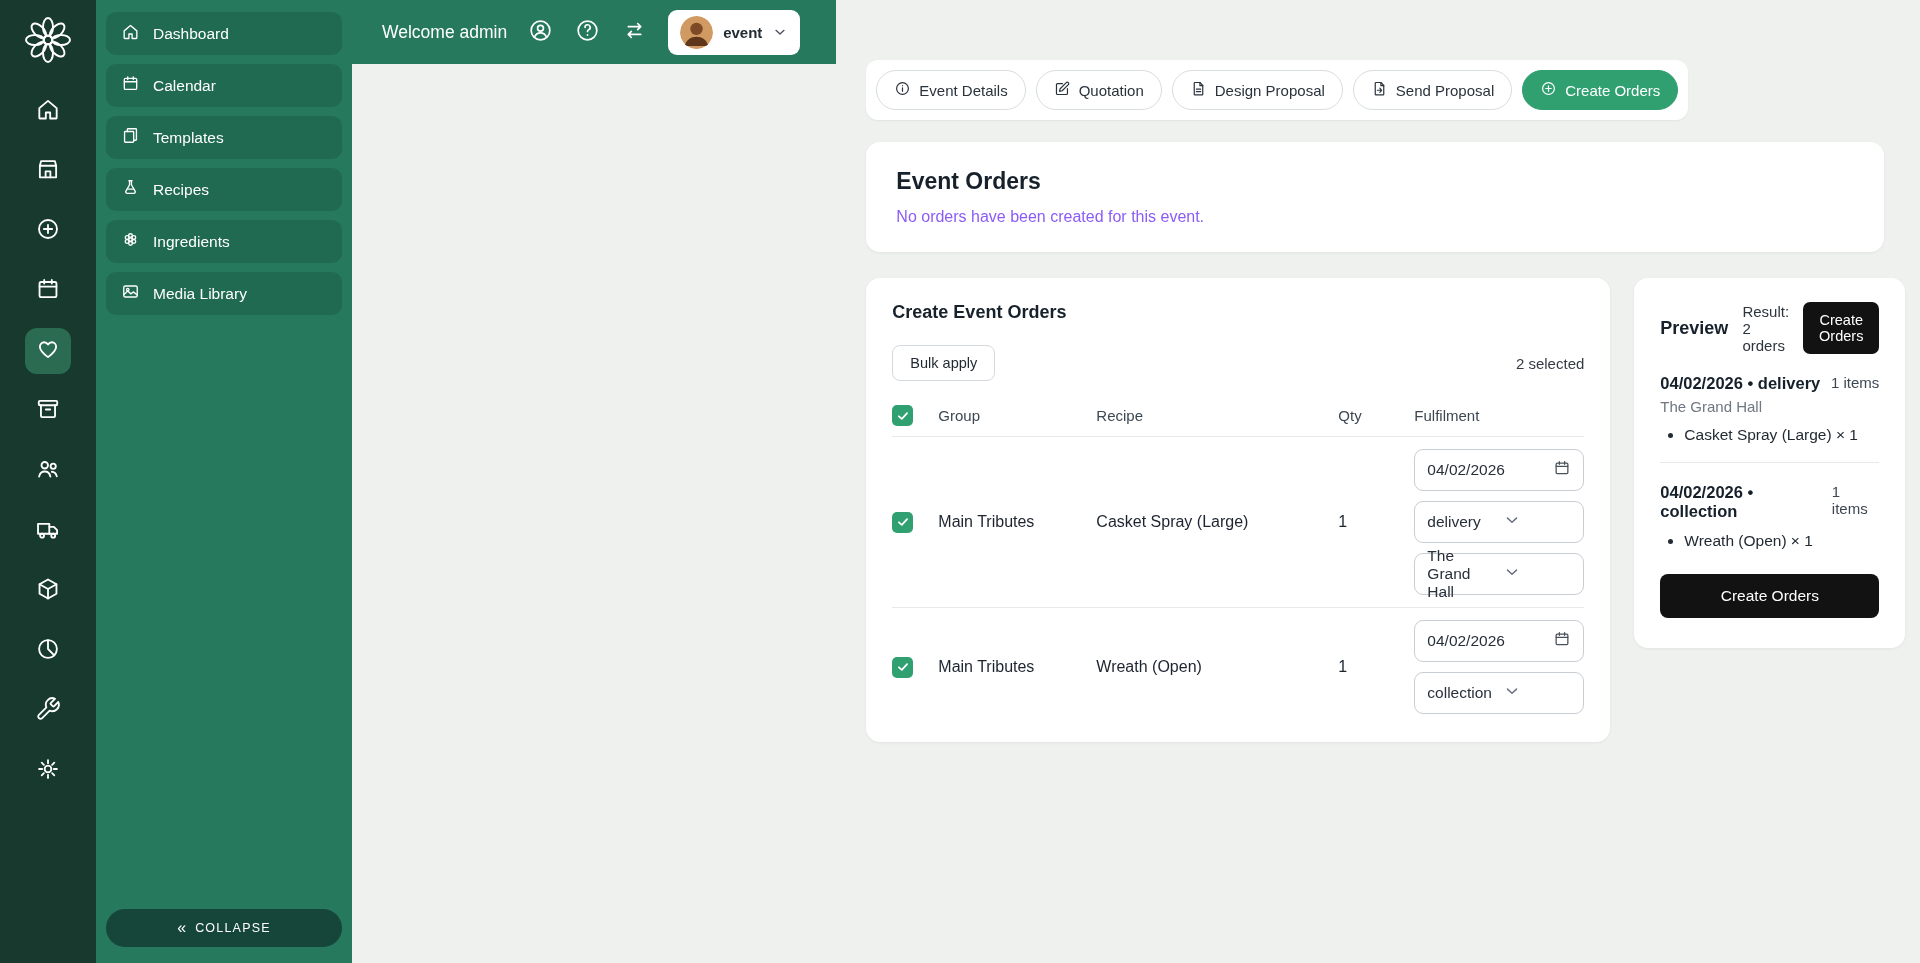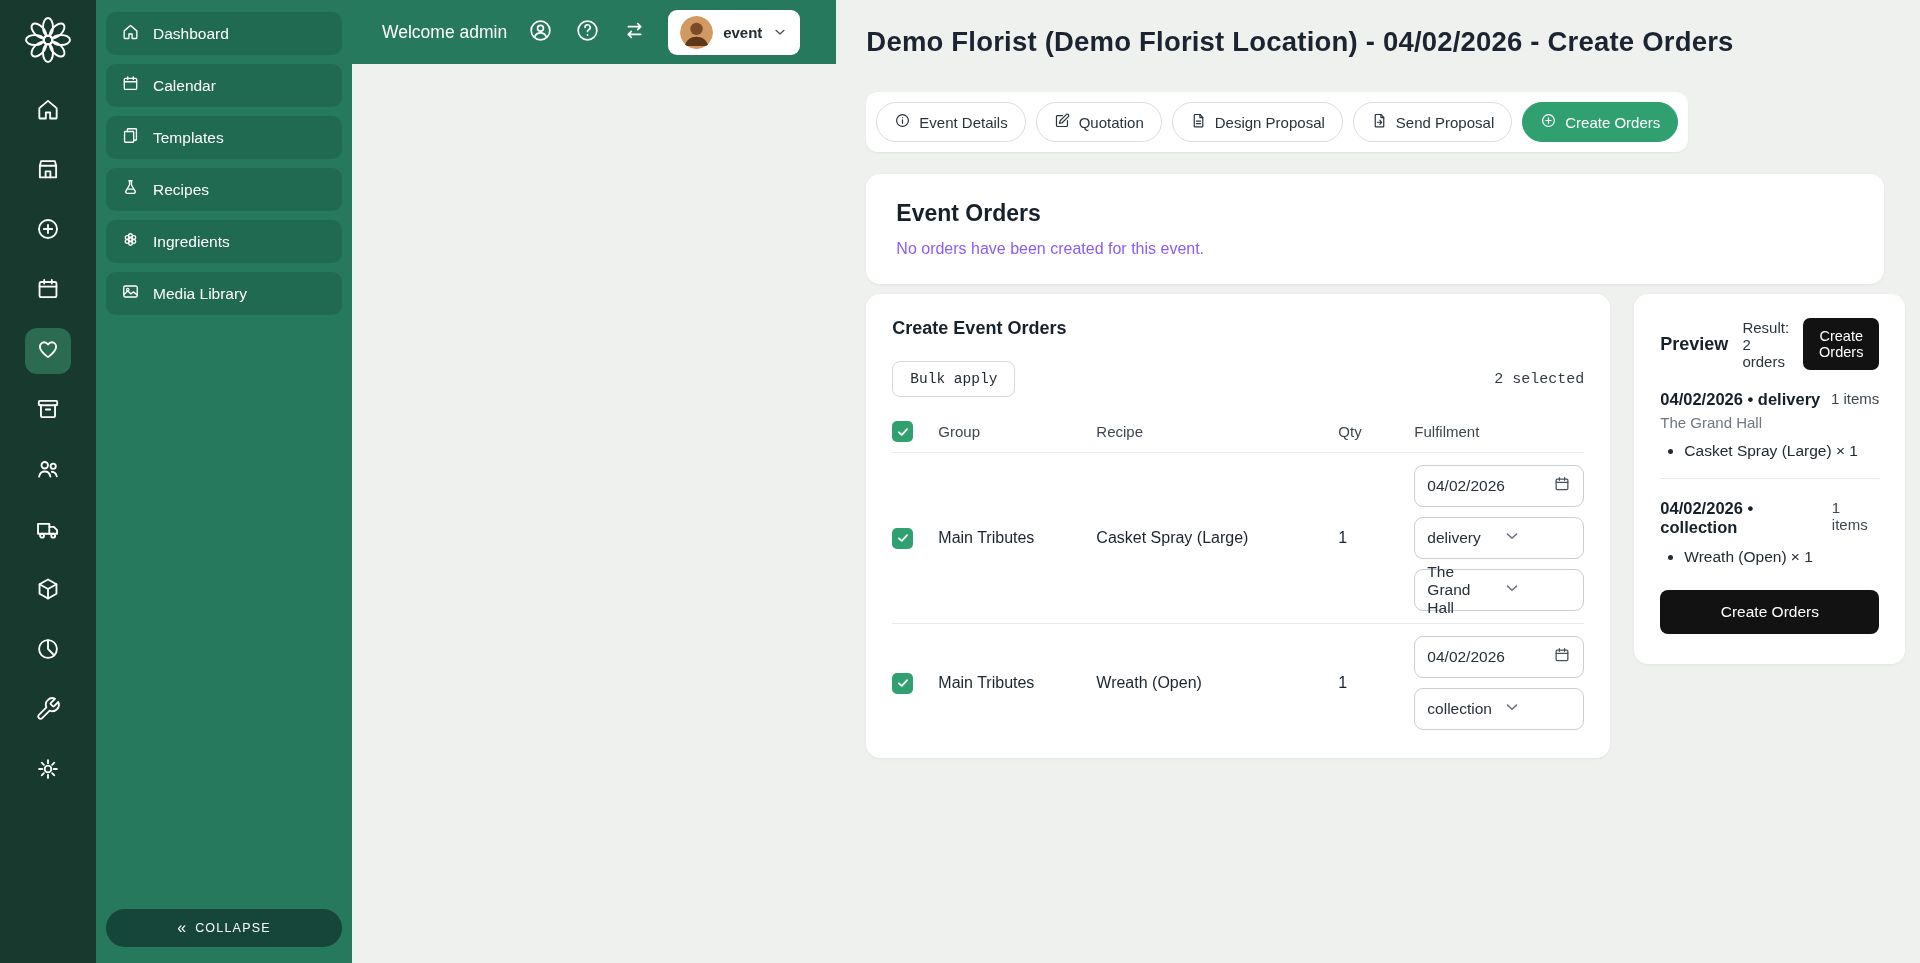--- a/index.html
+++ b/index.html
@@ -81,27 +81,27 @@
   .tab svg { width:17px; height:17px; stroke:#2a333c; stroke-width:1.7; }
   .tab.active { background:#31a071; border-color:#31a071; color:#fff; }
   .tab.active svg { stroke:#fff; }
 
   
   .card { background:#fff; border-radius:14px; box-shadow:0 1px 3px rgba(16,24,40,.06); }
   .card.eo { margin-top:22px; padding:26px 30px; }
   h2 { font-size:23px; color:#17212b; font-weight:700; }
   .eo p { margin-top:13px; font-size:16px; color:#8b5cf6; }
 
-  .cols { display:flex; gap:24px; margin-top:10px; align-items:flex-start; }
+  .cols { display:flex; gap:24px; margin-top:26px; align-items:flex-start; }
   .card.ceo { width:744px; padding:24px 26px 16px; flex-shrink:0; }
   .card.pv  { flex:1; padding:24px 26px 30px; }
   h3 { font-size:18px; color:#17212b; font-weight:700; }
 
   
-  .ctl-row { display:flex; align-items:center; justify-content:space-between; margin-top:22px;font-family:Liberation Mono, monospace; }
+  .ctl-row { display:flex; align-items:center; justify-content:space-between; margin-top:22px; }
   .btn-outline {
     border:1px solid #d4d9dd; background:#fff; border-radius:8px;
     padding:9px 17px; font-size:14.5px; color:#222b33; cursor:pointer;
   }
   .sel-count { font-size:15px; color:#333c45; }
 
   .table { margin-top:14px; }
   .grid {
     display:grid; grid-template-columns:40px 152px 1fr 70px 170px;
     column-gap:6px; align-items:center;
@@ -333,21 +333,20 @@
         <span class="user-name">event</span>
         <span class="dd">
             <svg viewBox="0 0 24 24" width="16" height="16">
               <path d="M6 9.5l6 5.5 6-5.5"></path>
             </svg>
           </span>
       </div>
     </header>
 
     <main class="content">
-      <h1>Demo Florist (Demo Florist Location) - 04/02/2026 - Create Orders</h1>
 
       
       <div class="tabs">
         <button class="tab">
           <span><svg viewBox="0 0 24 24" width="17" height="17">
                 <circle cx="12" cy="12" r="8.3"></circle>
                 <path d="M12 11v5M12 7.8v.3"></path>
               </svg></span>
           <span>Event Details</span>
         </button>

